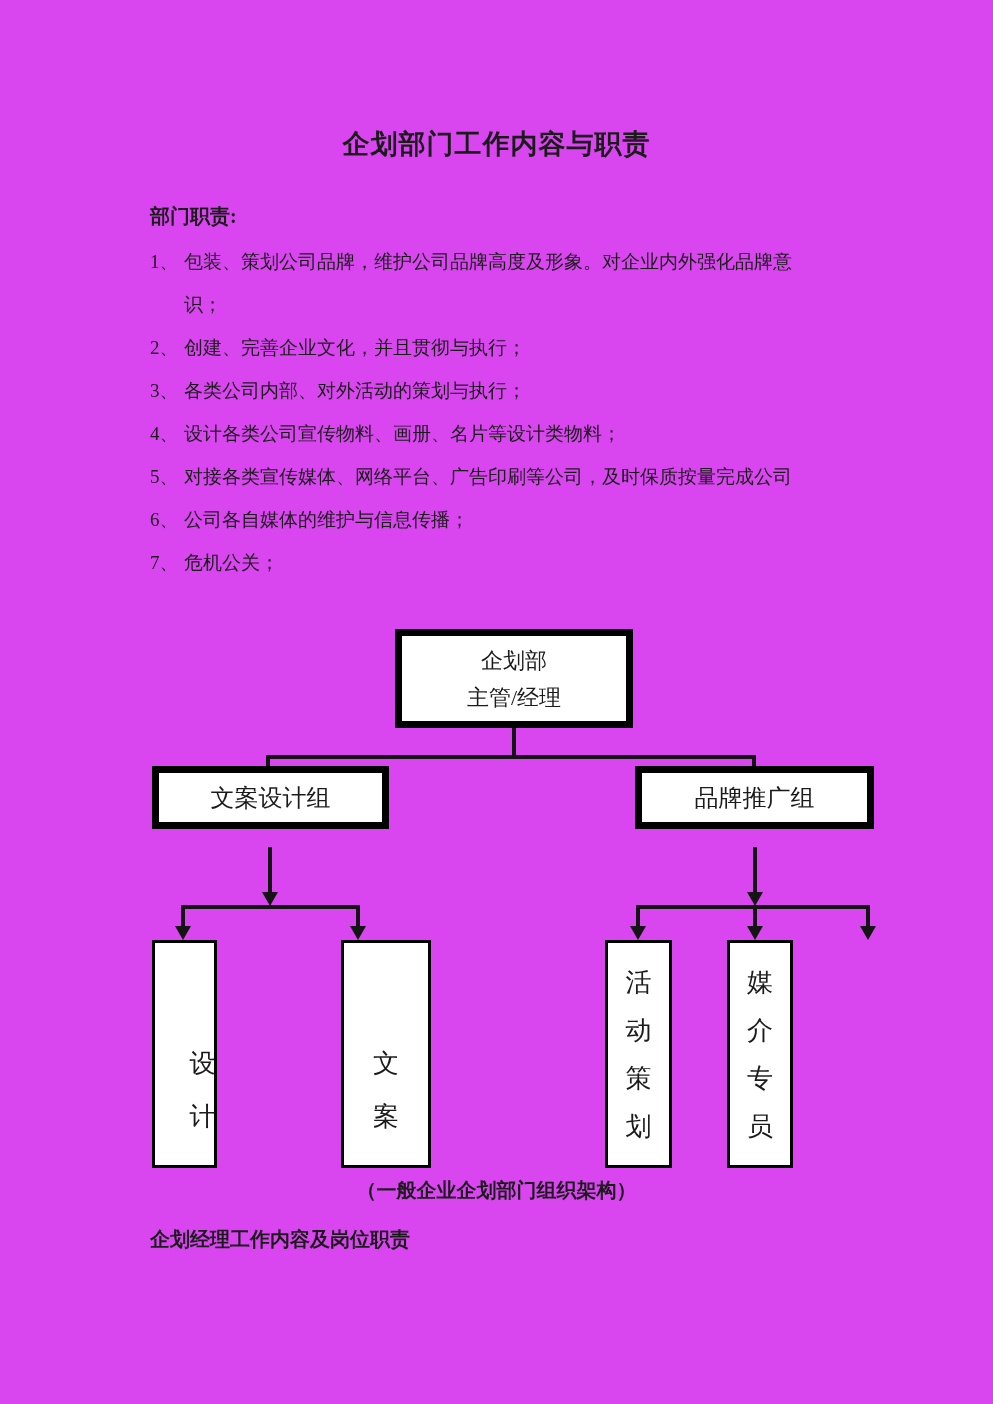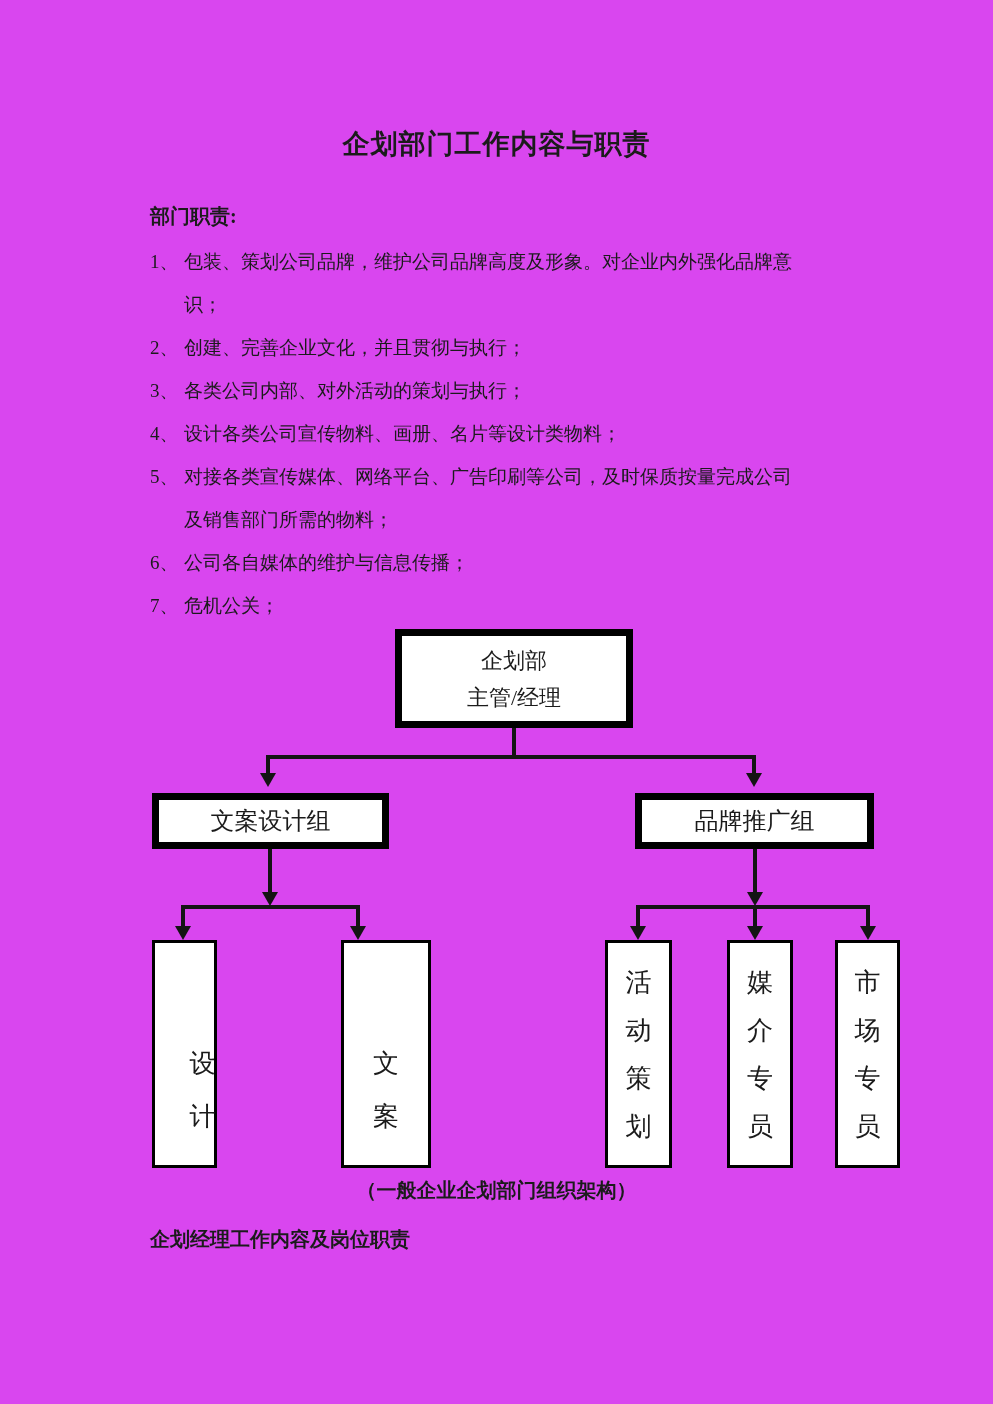--- a/index.html
+++ b/index.html
@@ -30,21 +30,21 @@
   .duty-line2 { display:block; }
   
   .org-box {
     position:absolute; box-sizing:border-box;
     border:7px solid #000000; background:#fff;
     display:flex; align-items:center; justify-content:center;
     text-align:center;
   }
   .root-box { left:395px; top:629px; width:238px; height:99px; }
   .root-label { font-size:22px; line-height:37px; }
-  .group-box { top:793px; height:56px; font-size:24px; }
+  .group-box { top:766px; height:63px; font-size:24px; }
   .group-box-left  { left:152px; width:237px; }
   .group-box-right { left:635px; width:239px; }
   .tall-box { top:940px; height:228px; border-width:3px; align-items:flex-start; }
   .tall-1 { left:152px; width:65px;padding-left:36px; }
   .tall-2 { left:313px; width:90px;margin-left:28px; }
   .tall-3 { left:605px; width:67px; }
   .tall-4 { left:727px; width:66px; }
   .tall-5 { left:835px; width:65px; }
   .vlabel {
     width:28px; word-break:break-all;
@@ -83,21 +83,21 @@
     <div class="duty">
       <span class="duty-num">2、</span><span>创建、完善企业文化，并且贯彻与执行；</span>
     </div>
     <div class="duty">
       <span class="duty-num">3、</span><span>各类公司内部、对外活动的策划与执行；</span>
     </div>
     <div class="duty">
       <span class="duty-num">4、</span><span>设计各类公司宣传物料、画册、名片等设计类物料；</span>
     </div>
     <div class="duty">
-      <span class="duty-num">5、</span><span>对接各类宣传媒体、网络平台、广告印刷等公司，及时保质按量完成公司</span><span class="duty-line2">及销售部门所需的物料；</span>
+      <span class="duty-num">5、</span><span>对接各类宣传媒体、网络平台、广告印刷等公司，及时保质按量完成公司</span>
     </div>
     <div class="duty">
       <span class="duty-num">6、</span><span>公司各自媒体的维护与信息传播；</span>
     </div>
     <div class="duty">
       <span class="duty-num">7、</span><span>危机公关；</span>
     </div>
   </div>
 
   <svg class="connectors" width="993" height="1404" viewBox="0 0 993 1404">
@@ -148,21 +148,18 @@
   </div>
   <div class="org-box tall-box tall-2">
     <span class="vlabel vlabel-low">文案</span>
   </div>
   <div class="org-box tall-box tall-3">
     <span class="vlabel vlabel-high">活动策划</span>
   </div>
   <div class="org-box tall-box tall-4">
     <span class="vlabel vlabel-high">媒介专员</span>
   </div>
-  <div class="org-box tall-box tall-5">
-    <span class="vlabel vlabel-high">市场专员</span>
-  </div>
 
   <div class="diagram-caption">（一般企业企划部门组织架构）</div>
 
   <div class="footer-heading">企划经理工作内容及岗位职责</div>
 
 </div>
 
 </body></html>

